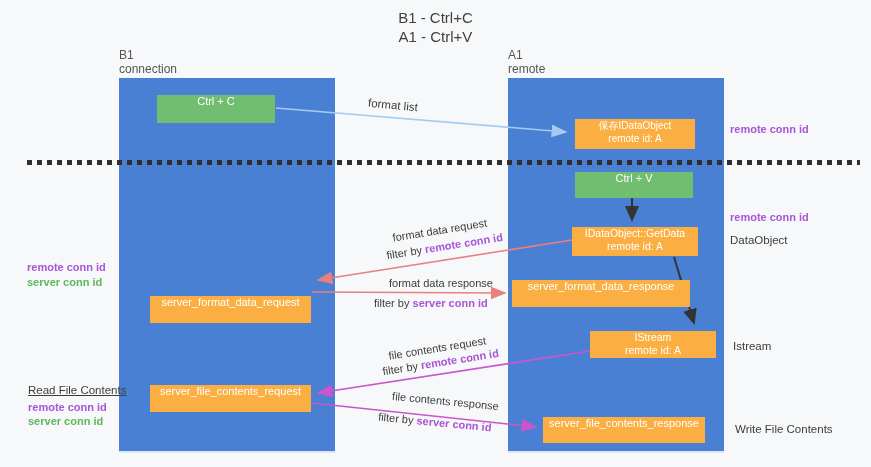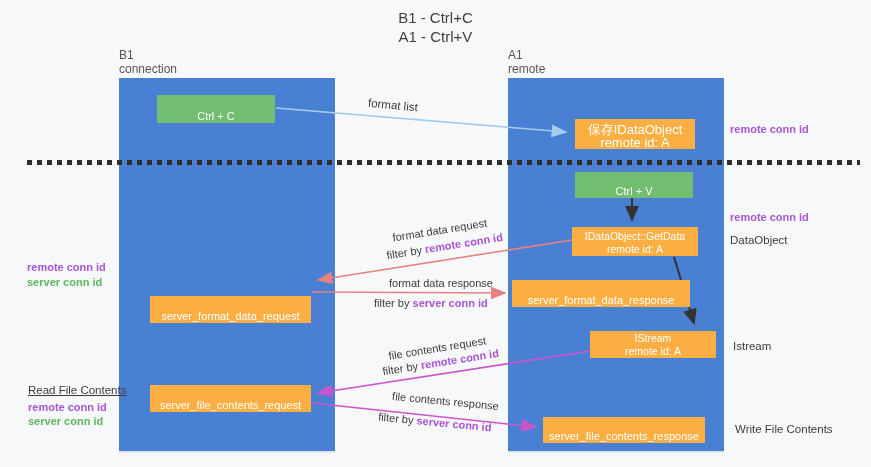--- a/index.html
+++ b/index.html
@@ -25,21 +25,21 @@
     position:absolute;top:78px;width:216px;height:373px;
     background:#4a80d4;border-bottom:2px solid #dfe6f2;
   }
   .dashed-divider{
     position:absolute;left:27px;top:160px;width:833px;height:5px;
     background:repeating-linear-gradient(90deg,#2e2e2e 0 5px,transparent 5px 10px);
   }
   svg.arrows{position:absolute;left:0;top:0;}
   .box{
     position:absolute;display:flex;flex-direction:column;
-    align-items:center;justify-content:flex-end;
+    align-items:center;justify-content:flex-start;
     color:#fff;font-size:11px;line-height:13px;text-align:center;
   }
   .green{background:#71be71;}
   .orange{background:#fbae42;}
   .lbl{position:absolute;white-space:nowrap;font-size:11px;}
   .dark{color:#3c3c3c;}
   .mid{color:#3c3c3c;font-size:11.5px;}
   .purple{color:#a855d6;font-weight:bold;}
   .greentxt{color:#5cb85c;font-weight:bold;}
   .rot-up{transform:rotate(-9deg);}
@@ -90,21 +90,21 @@
     <line x1="572" y1="240" x2="318" y2="280" stroke="#e88080" stroke-width="1.6" marker-end="url(#m-red)"></line>
     <line x1="312" y1="292" x2="505" y2="293" stroke="#e88080" stroke-width="1.6" marker-end="url(#m-red)"></line>
     <line x1="590" y1="351" x2="318" y2="393" stroke="#cc55cc" stroke-width="1.6" marker-end="url(#m-magenta)"></line>
     <line x1="312" y1="403" x2="536" y2="427" stroke="#cc55cc" stroke-width="1.6" marker-end="url(#m-magenta)"></line>
   </svg>
 
   <div class="box green" style="left:157px;top:95px;width:118px;height:28px;">
     <span>Ctrl + C</span>
   </div>
 
-  <div class="box orange" style="left:575px;top:119px;width:120px;height:30px;font-size:13px;">
+  <div class="box orange" style="left:575px;top:119px;width:120px;height:30px;font-size:10px;">
     <span>保存IDataObject</span>
     <span>remote id: A</span>
   </div>
 
   <div class="box green" style="left:575px;top:172px;width:118px;height:26px;">
     <span>Ctrl + V</span>
   </div>
 
   <div class="box orange" style="left:572px;top:227px;width:126px;height:29px;font-size:10.5px;">
     <span>IDataObject::GetData</span>

